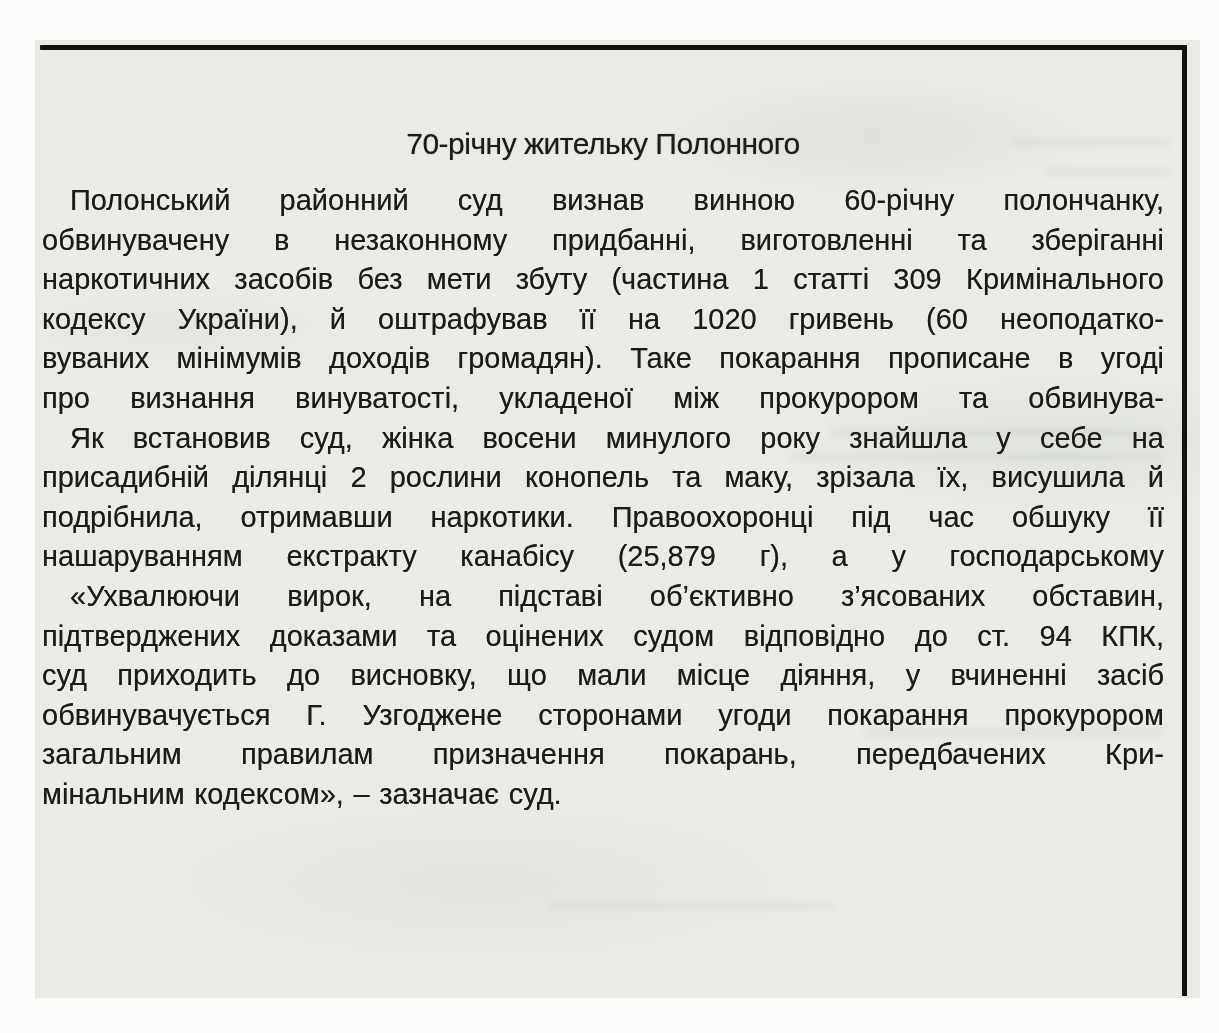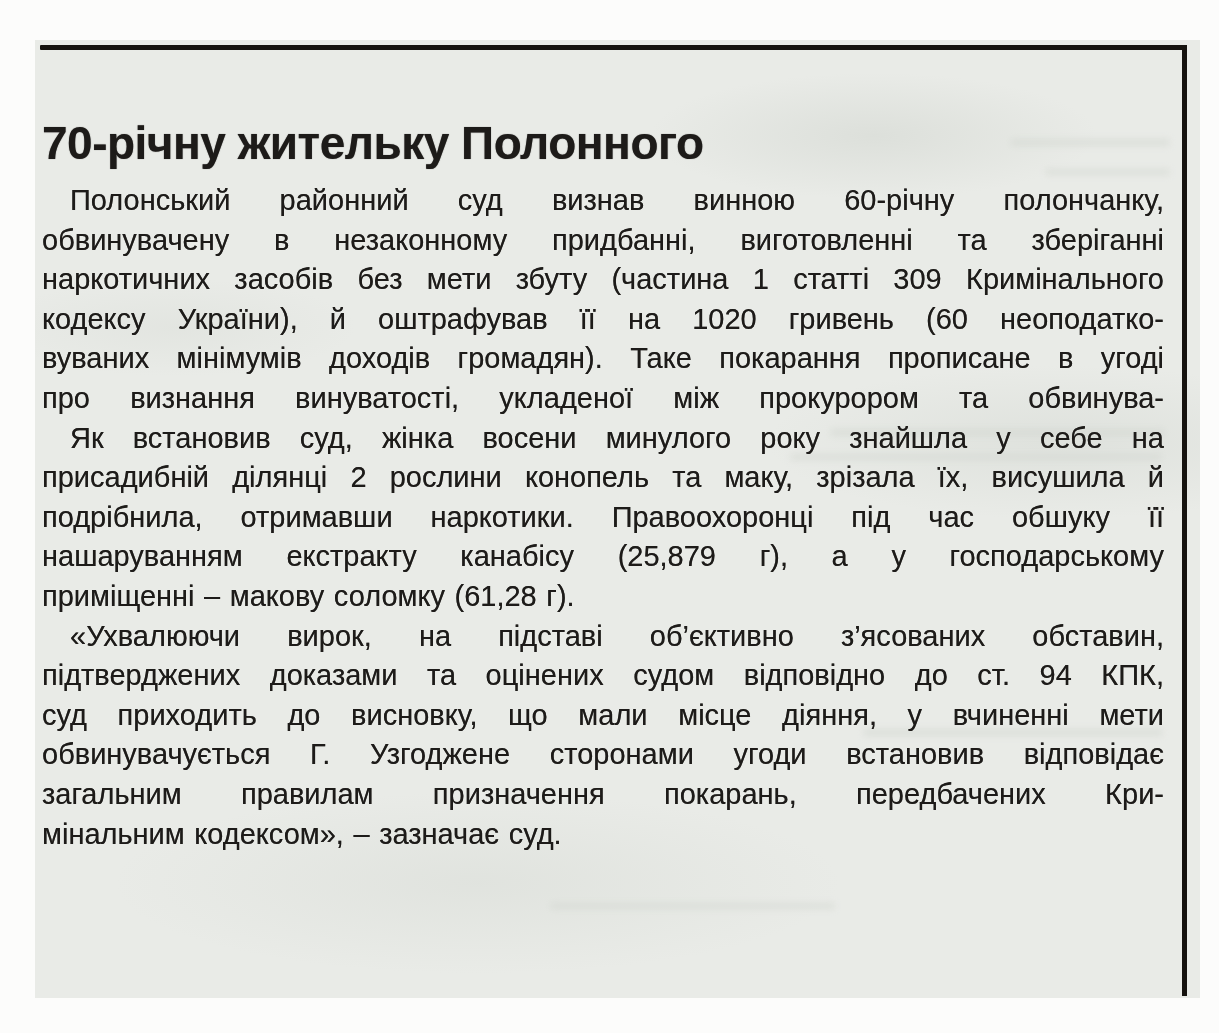--- a/index.html
+++ b/index.html
@@ -69,23 +69,23 @@
 
   .content {
     position: absolute;
     left: 7px; top: 44px;
     width: 1122px;
     color: var(--ink);
   }
 
   .title {
     margin: 33px 0 11px 0;
-    text-align: left;
-    font-weight: bold;
-    font-size: 46px;
+    text-align: center;
+    font-weight: normal;
+    font-size: 30px;
     line-height: 53px;
     letter-spacing: -0.5px;
     text-shadow: 0 0 1px rgba(25,22,20,.6);
   }
   .tline { display: block; }
 
   .para { margin: 0; }
   .line {
     font-size: 29px;
     line-height: 39.6px;
@@ -125,27 +125,26 @@
             <div class="line">наркотичних засобів без мети збуту (частина 1 статті 309 Кримінального</div>
             <div class="line">кодексу України), й оштрафував її на 1020 гривень (60 неоподатко-</div>
             <div class="line">вуваних мінімумів доходів громадян). Таке покарання прописане в угоді</div>
             <div class="line">про визнання винуватості, укладеної між прокурором та обвинува-</div>
           </div>
           <div class="para">
             <div class="line first">Як встановив суд, жінка восени минулого року знайшла у себе на</div>
             <div class="line">присадибній ділянці 2 рослини конопель та маку, зрізала їх, висушила й</div>
             <div class="line">подрібнила, отримавши наркотики. Правоохоронці під час обшуку її</div>
             <div class="line">нашаруванням екстракту канабісу (25,879 г), а у господарському</div>
-            <div class="line last">приміщенні – макову соломку (61,28 г).</div>
           </div>
           <div class="para">
             <div class="line first">«Ухвалюючи вирок, на підставі об’єктивно з’ясованих обставин,</div>
             <div class="line">підтверджених доказами та оцінених судом відповідно до ст. 94 КПК,</div>
-            <div class="line">суд приходить до висновку, що мали місце діяння, у вчиненні мети</div>
-            <div class="line">обвинувачується Г. Узгоджене сторонами угоди встановив відповідає</div>
+            <div class="line">суд приходить до висновку, що мали місце діяння, у вчиненні засіб</div>
+            <div class="line">обвинувачується Г. Узгоджене сторонами угоди покарання прокурором</div>
             <div class="line">загальним правилам призначення покарань, передбачених Кри-</div>
             <div class="line last">мінальним кодексом», – зазначає суд.</div>
           </div>
         </div>
     </div>
 
   </div>
 </div>
 
 </body></html>

